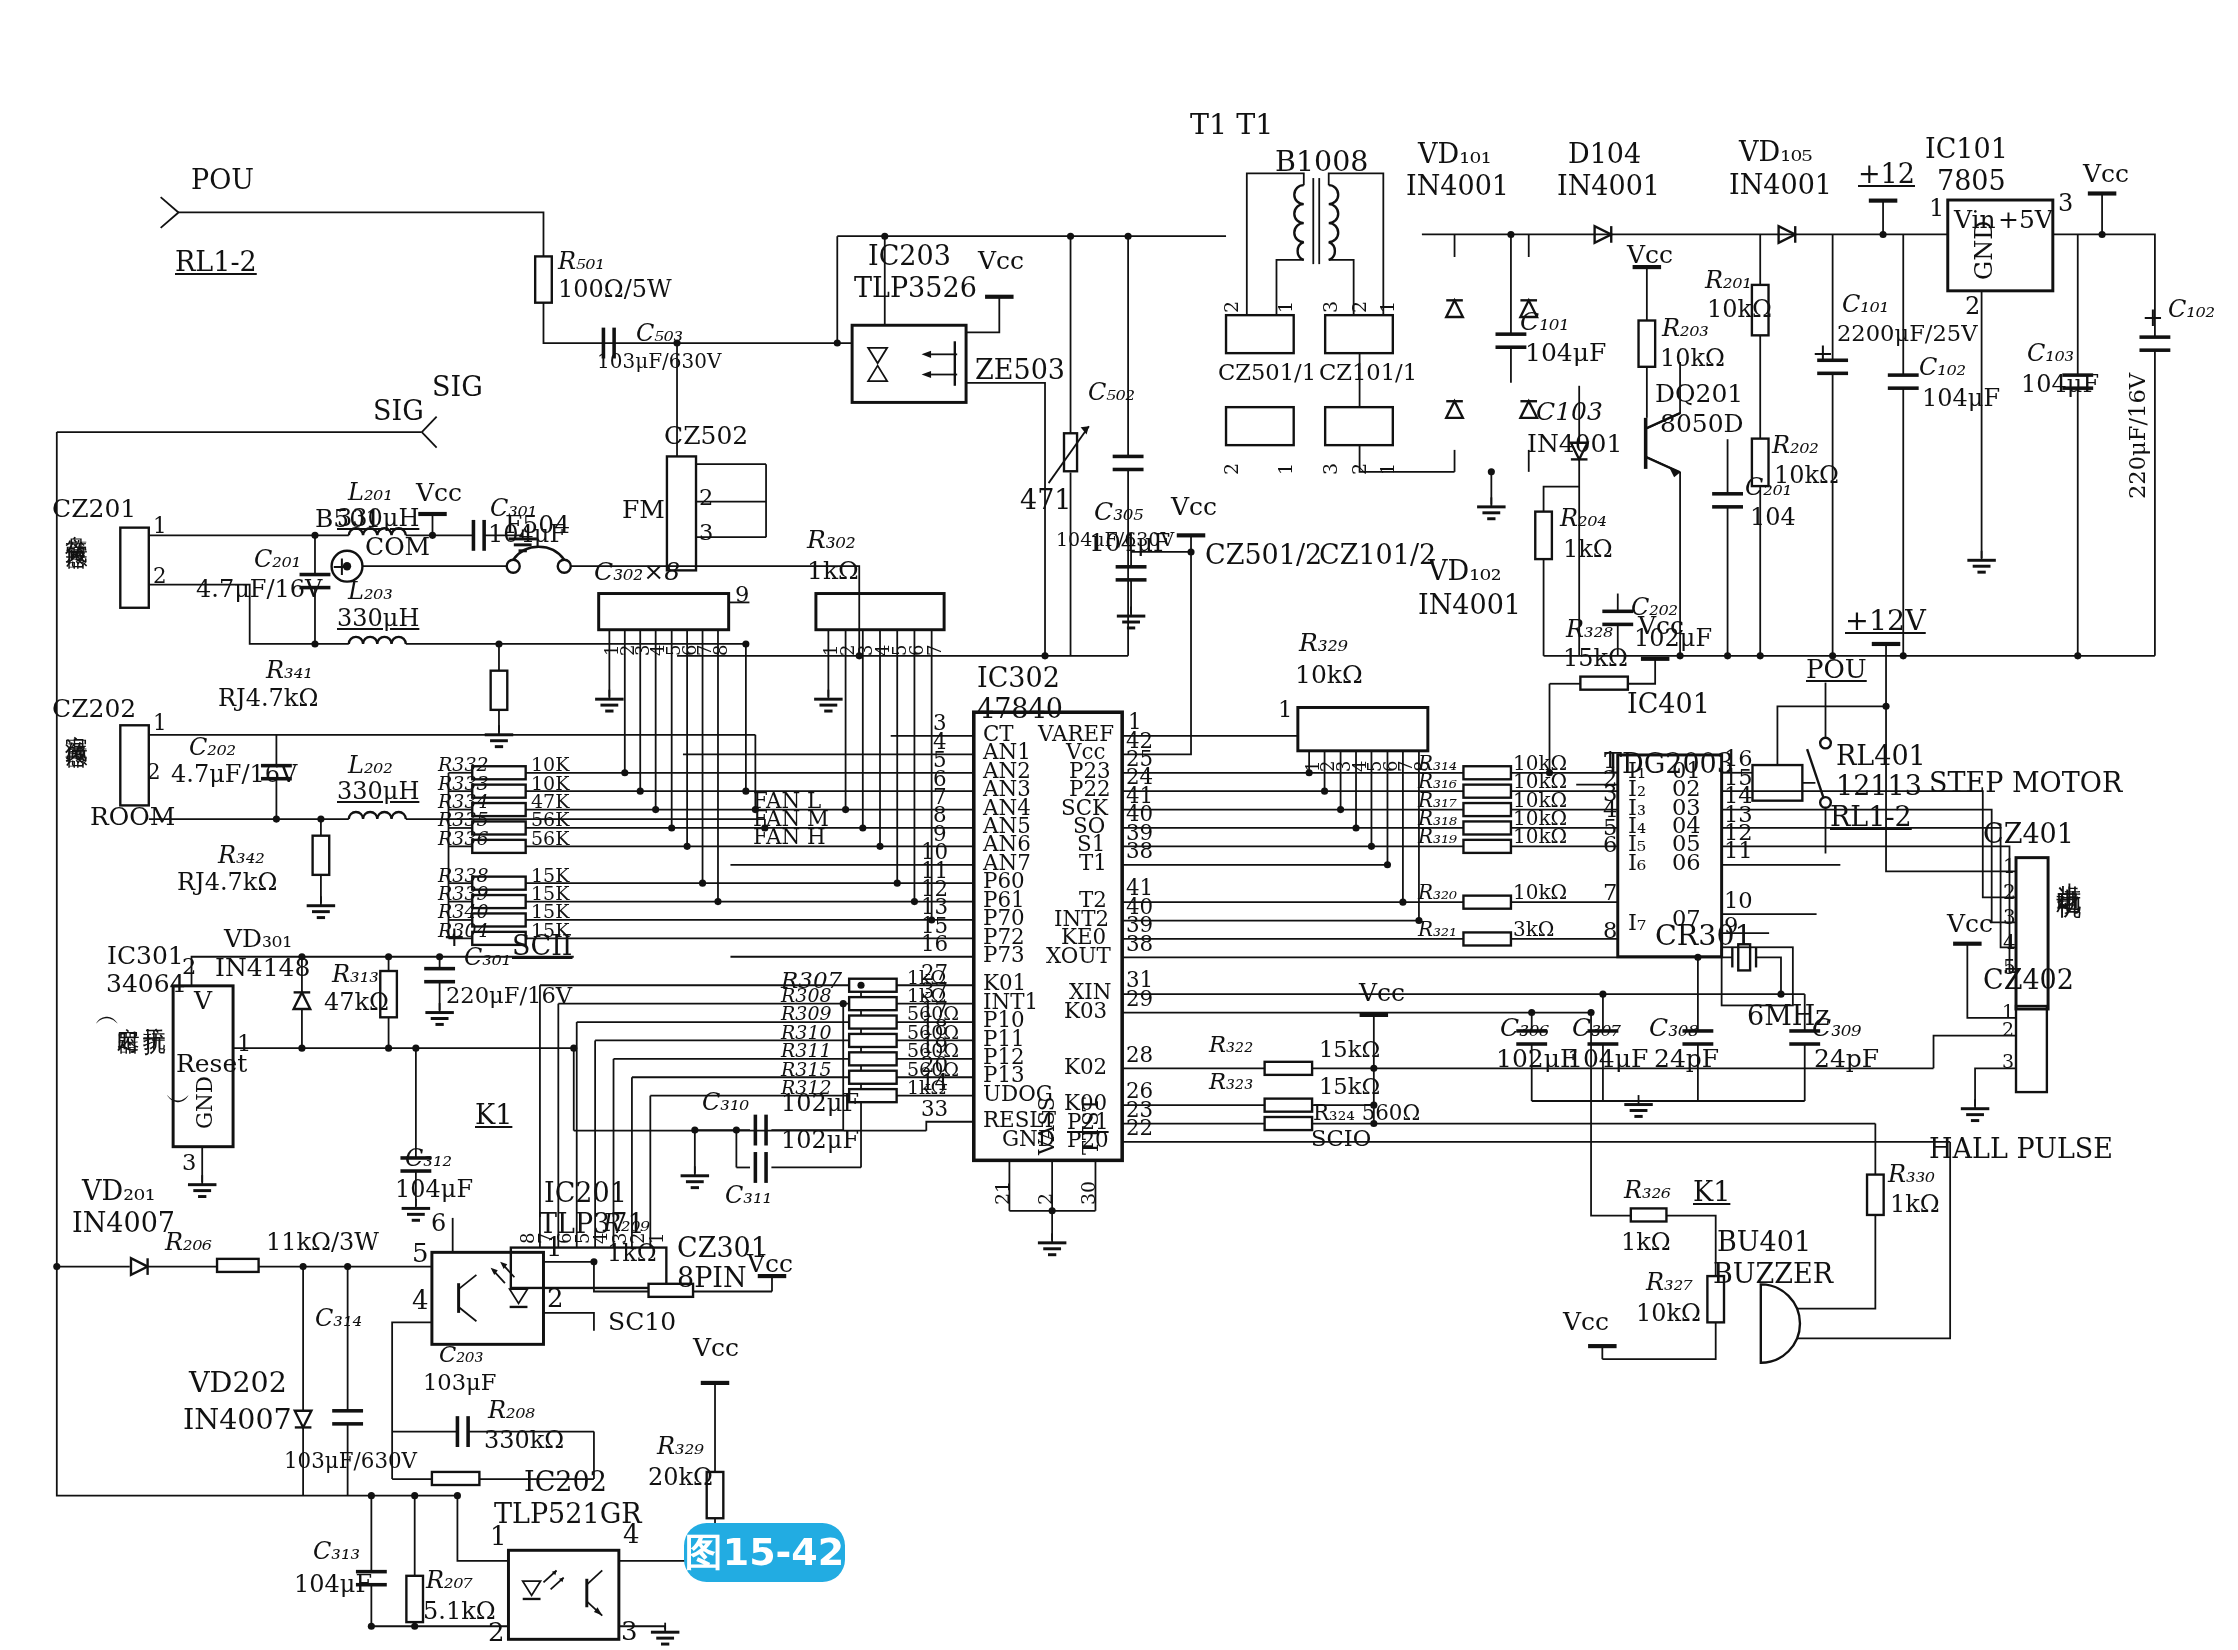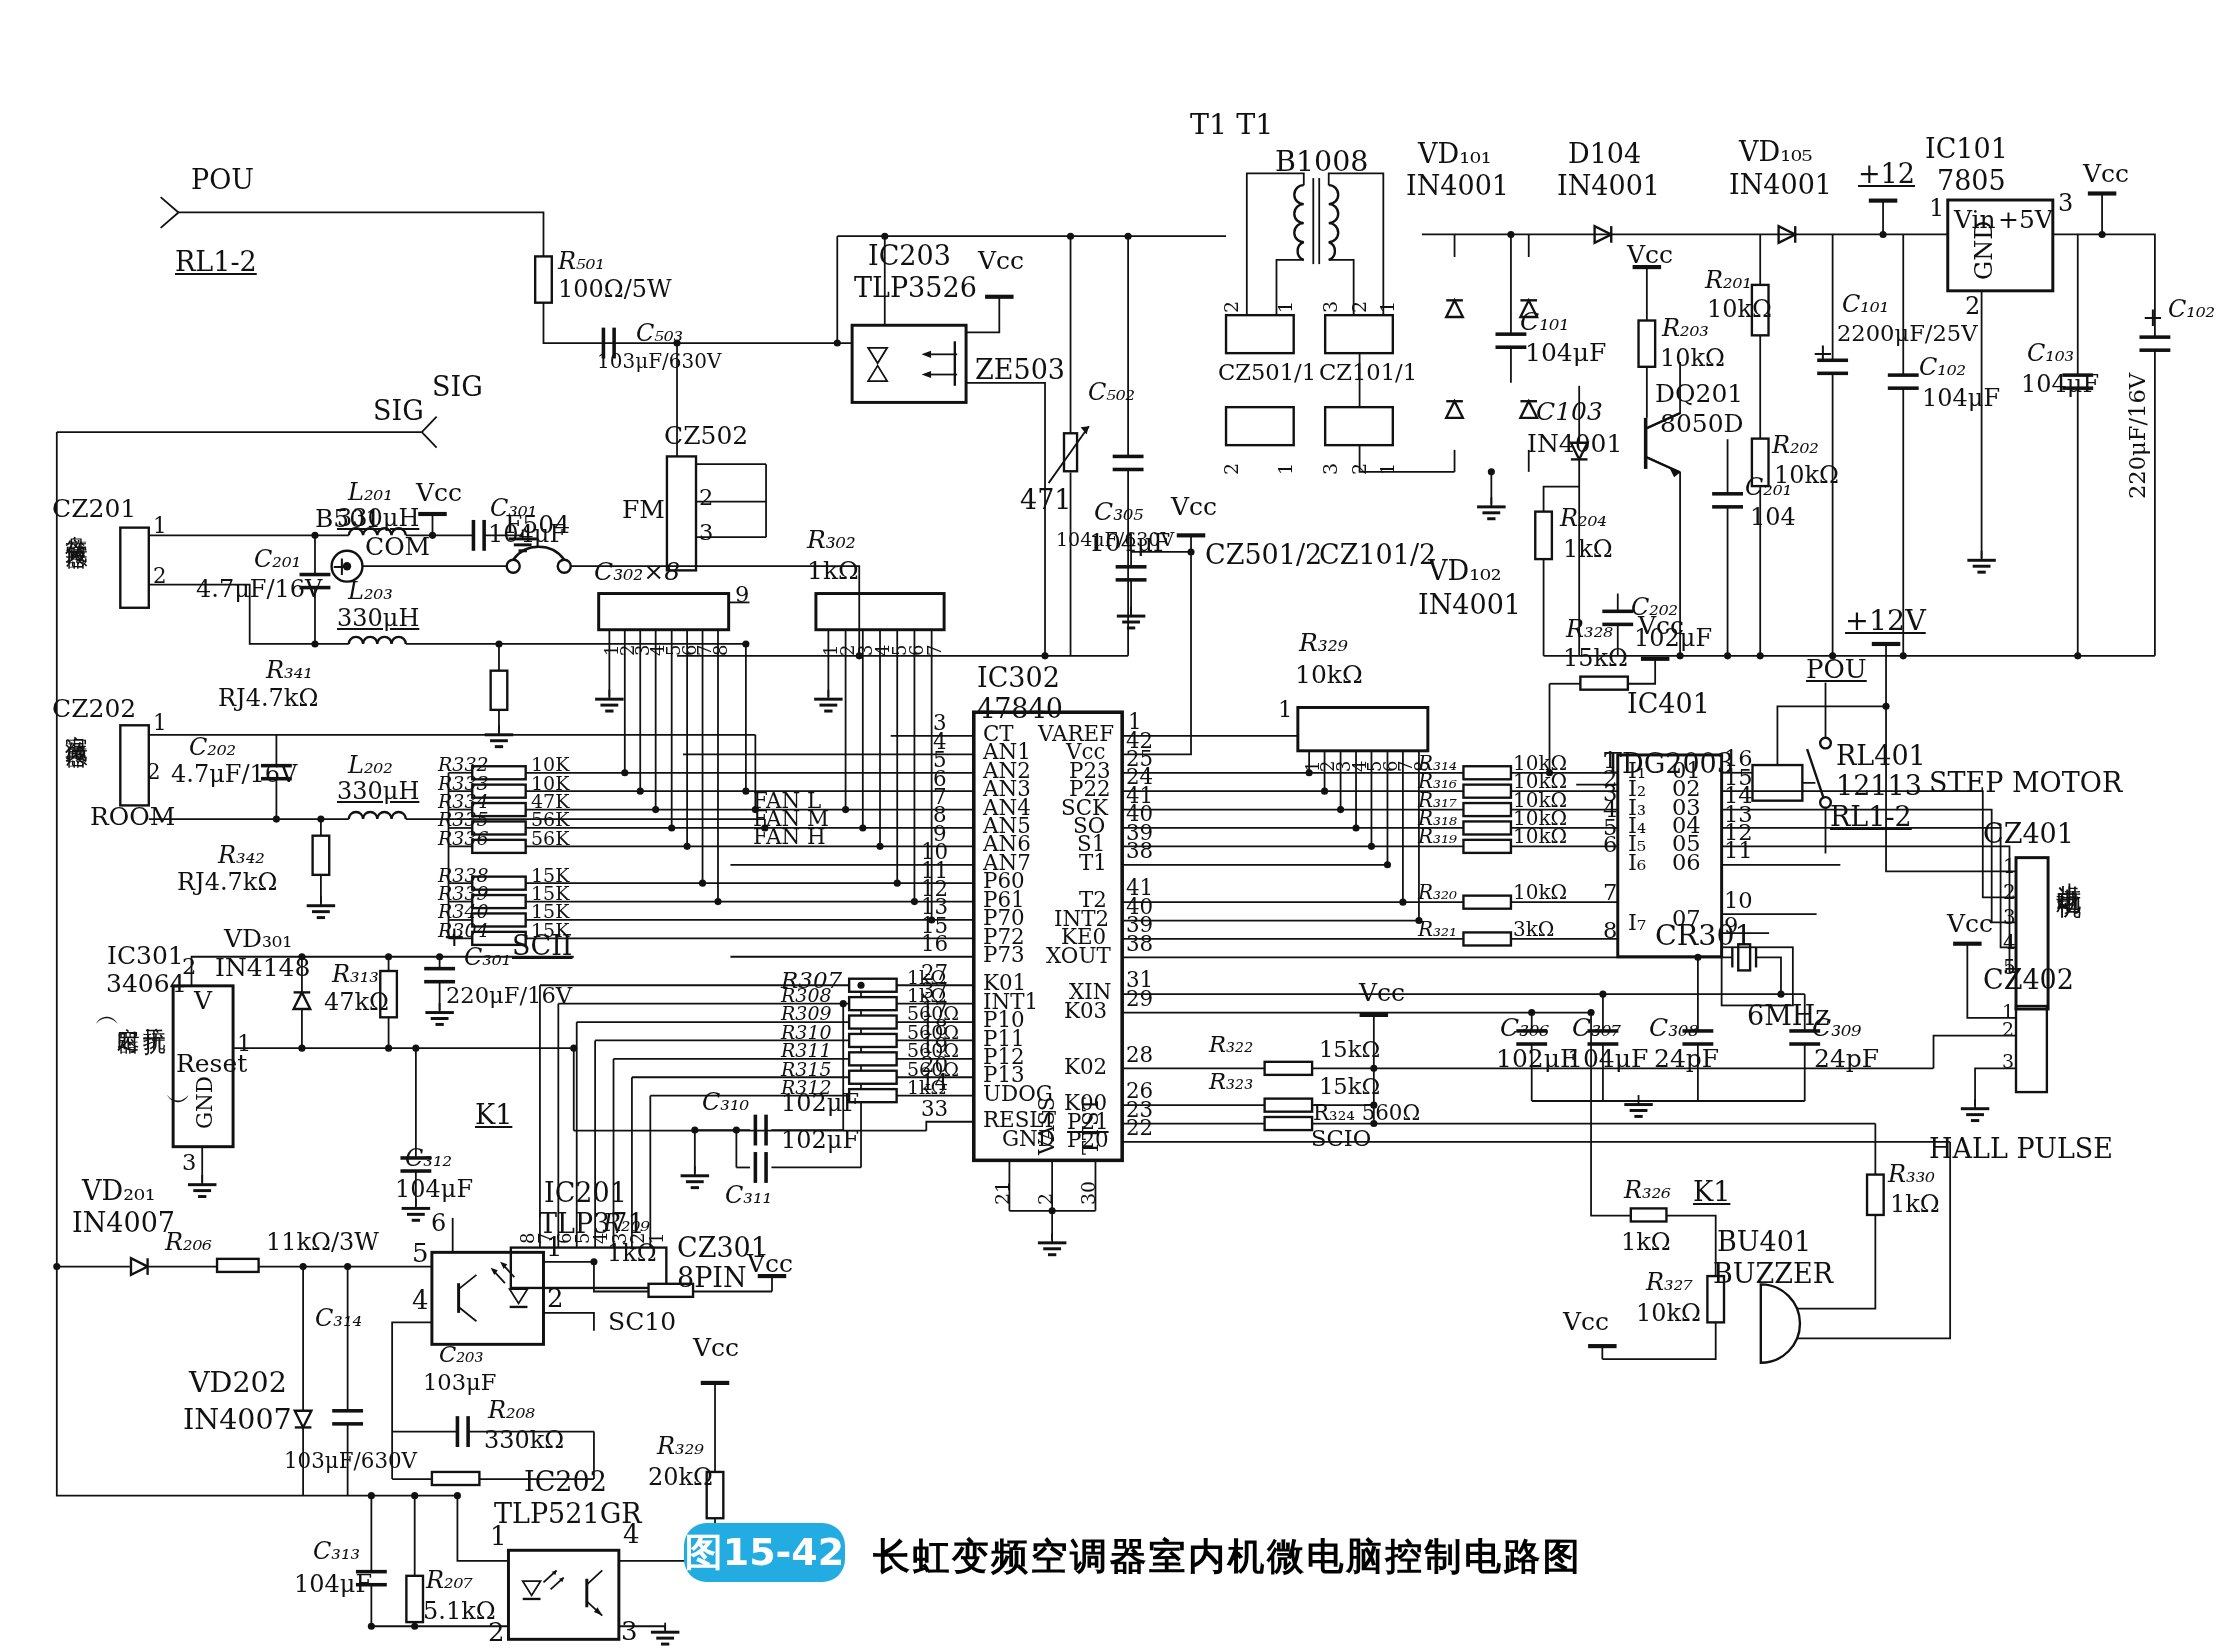--- a/index.html
+++ b/index.html
@@ -1074,15 +1074,14 @@
       <div class="lb" style="left: 490px; top: 1523px; font-size: 26px;">1</div>
       <div class="lb" style="left: 488px; top: 1619px; font-size: 26px;">2</div>
       <div class="lb" style="left: 623px; top: 1521px; font-size: 26px;">4</div>
       <div class="lb" style="left: 621px; top: 1618px; font-size: 26px;">3</div>
       <div class="lb ital" style="left: 657px; top: 1434px; font-size: 24px;">R₃₂₉</div>
       <div class="lb" style="left: 648px; top: 1465px; font-size: 24px;">20kΩ</div>
       <div class="lb" style="left: 693px; top: 1335px; font-size: 25px;">Vcc</div>
       <div class="lb" style="left: 735px; top: 1527px; font-size: 25px;">SC11</div>
     </div>
   <div id="badge" style="background: rgb(34, 172, 226);">图15-42</div>
-  <div id="caption">长虹变频空调器室内机微电脑控制电路图</div>
 </div>
 
 
 </body></html>

